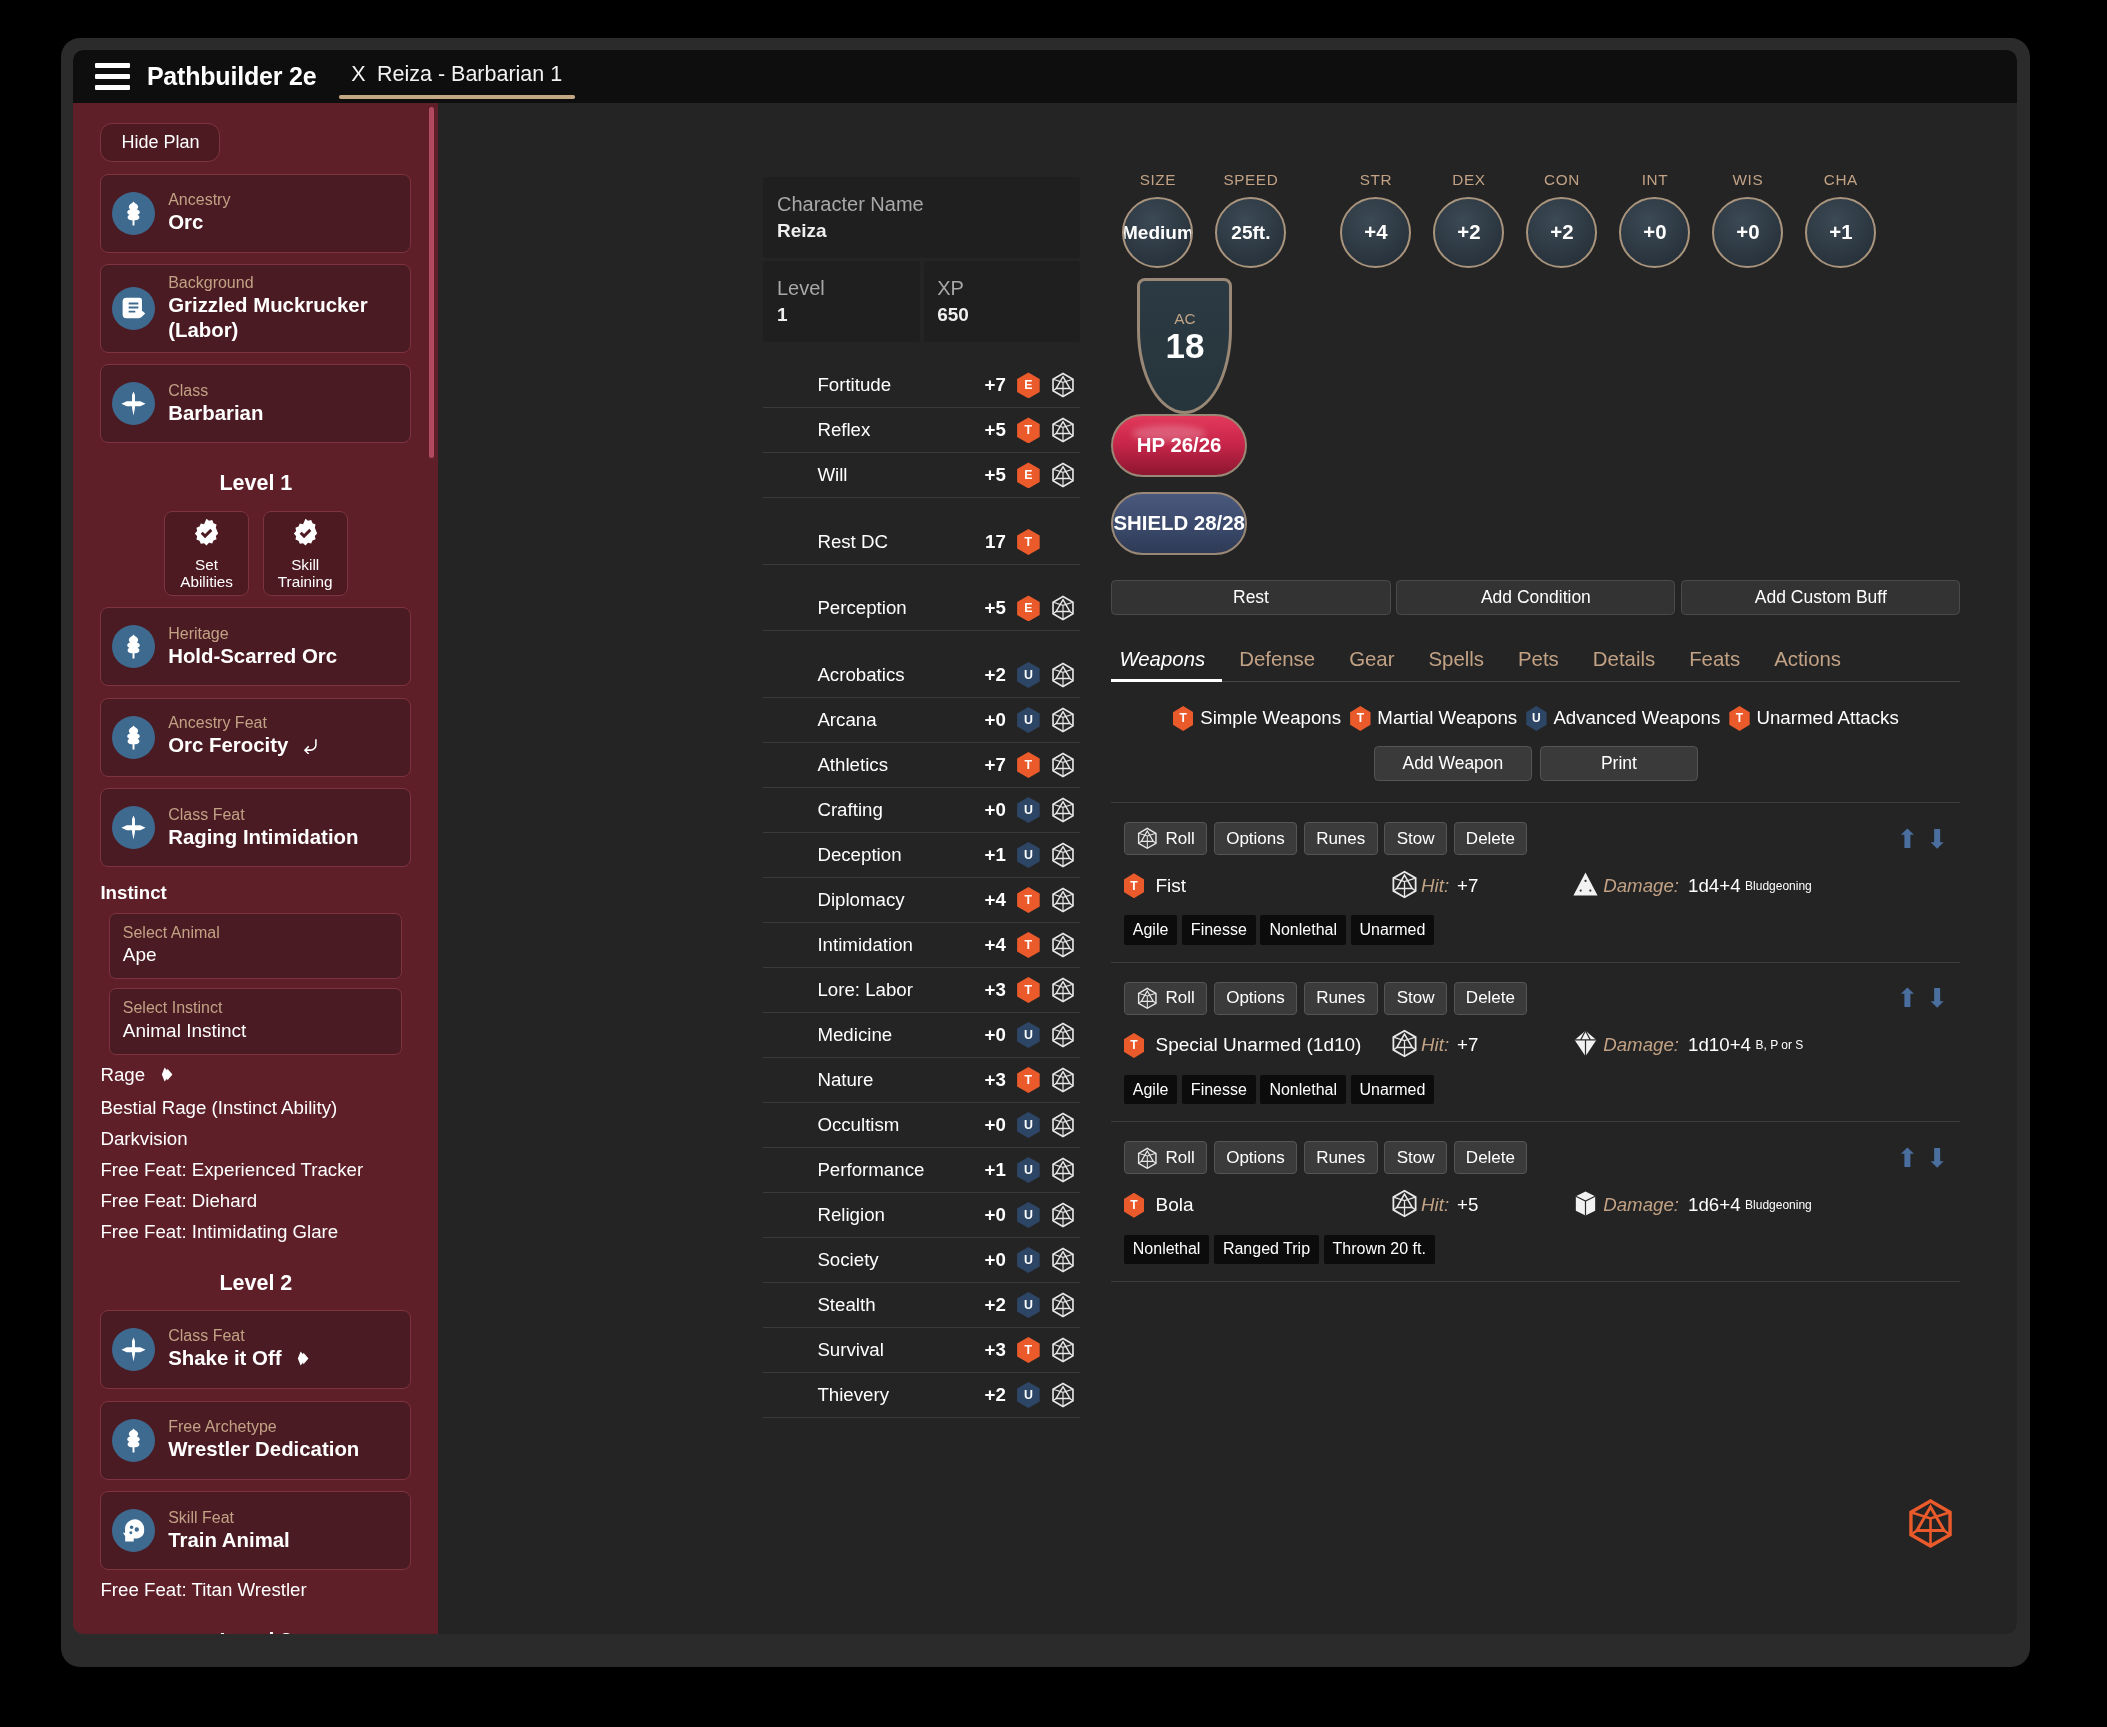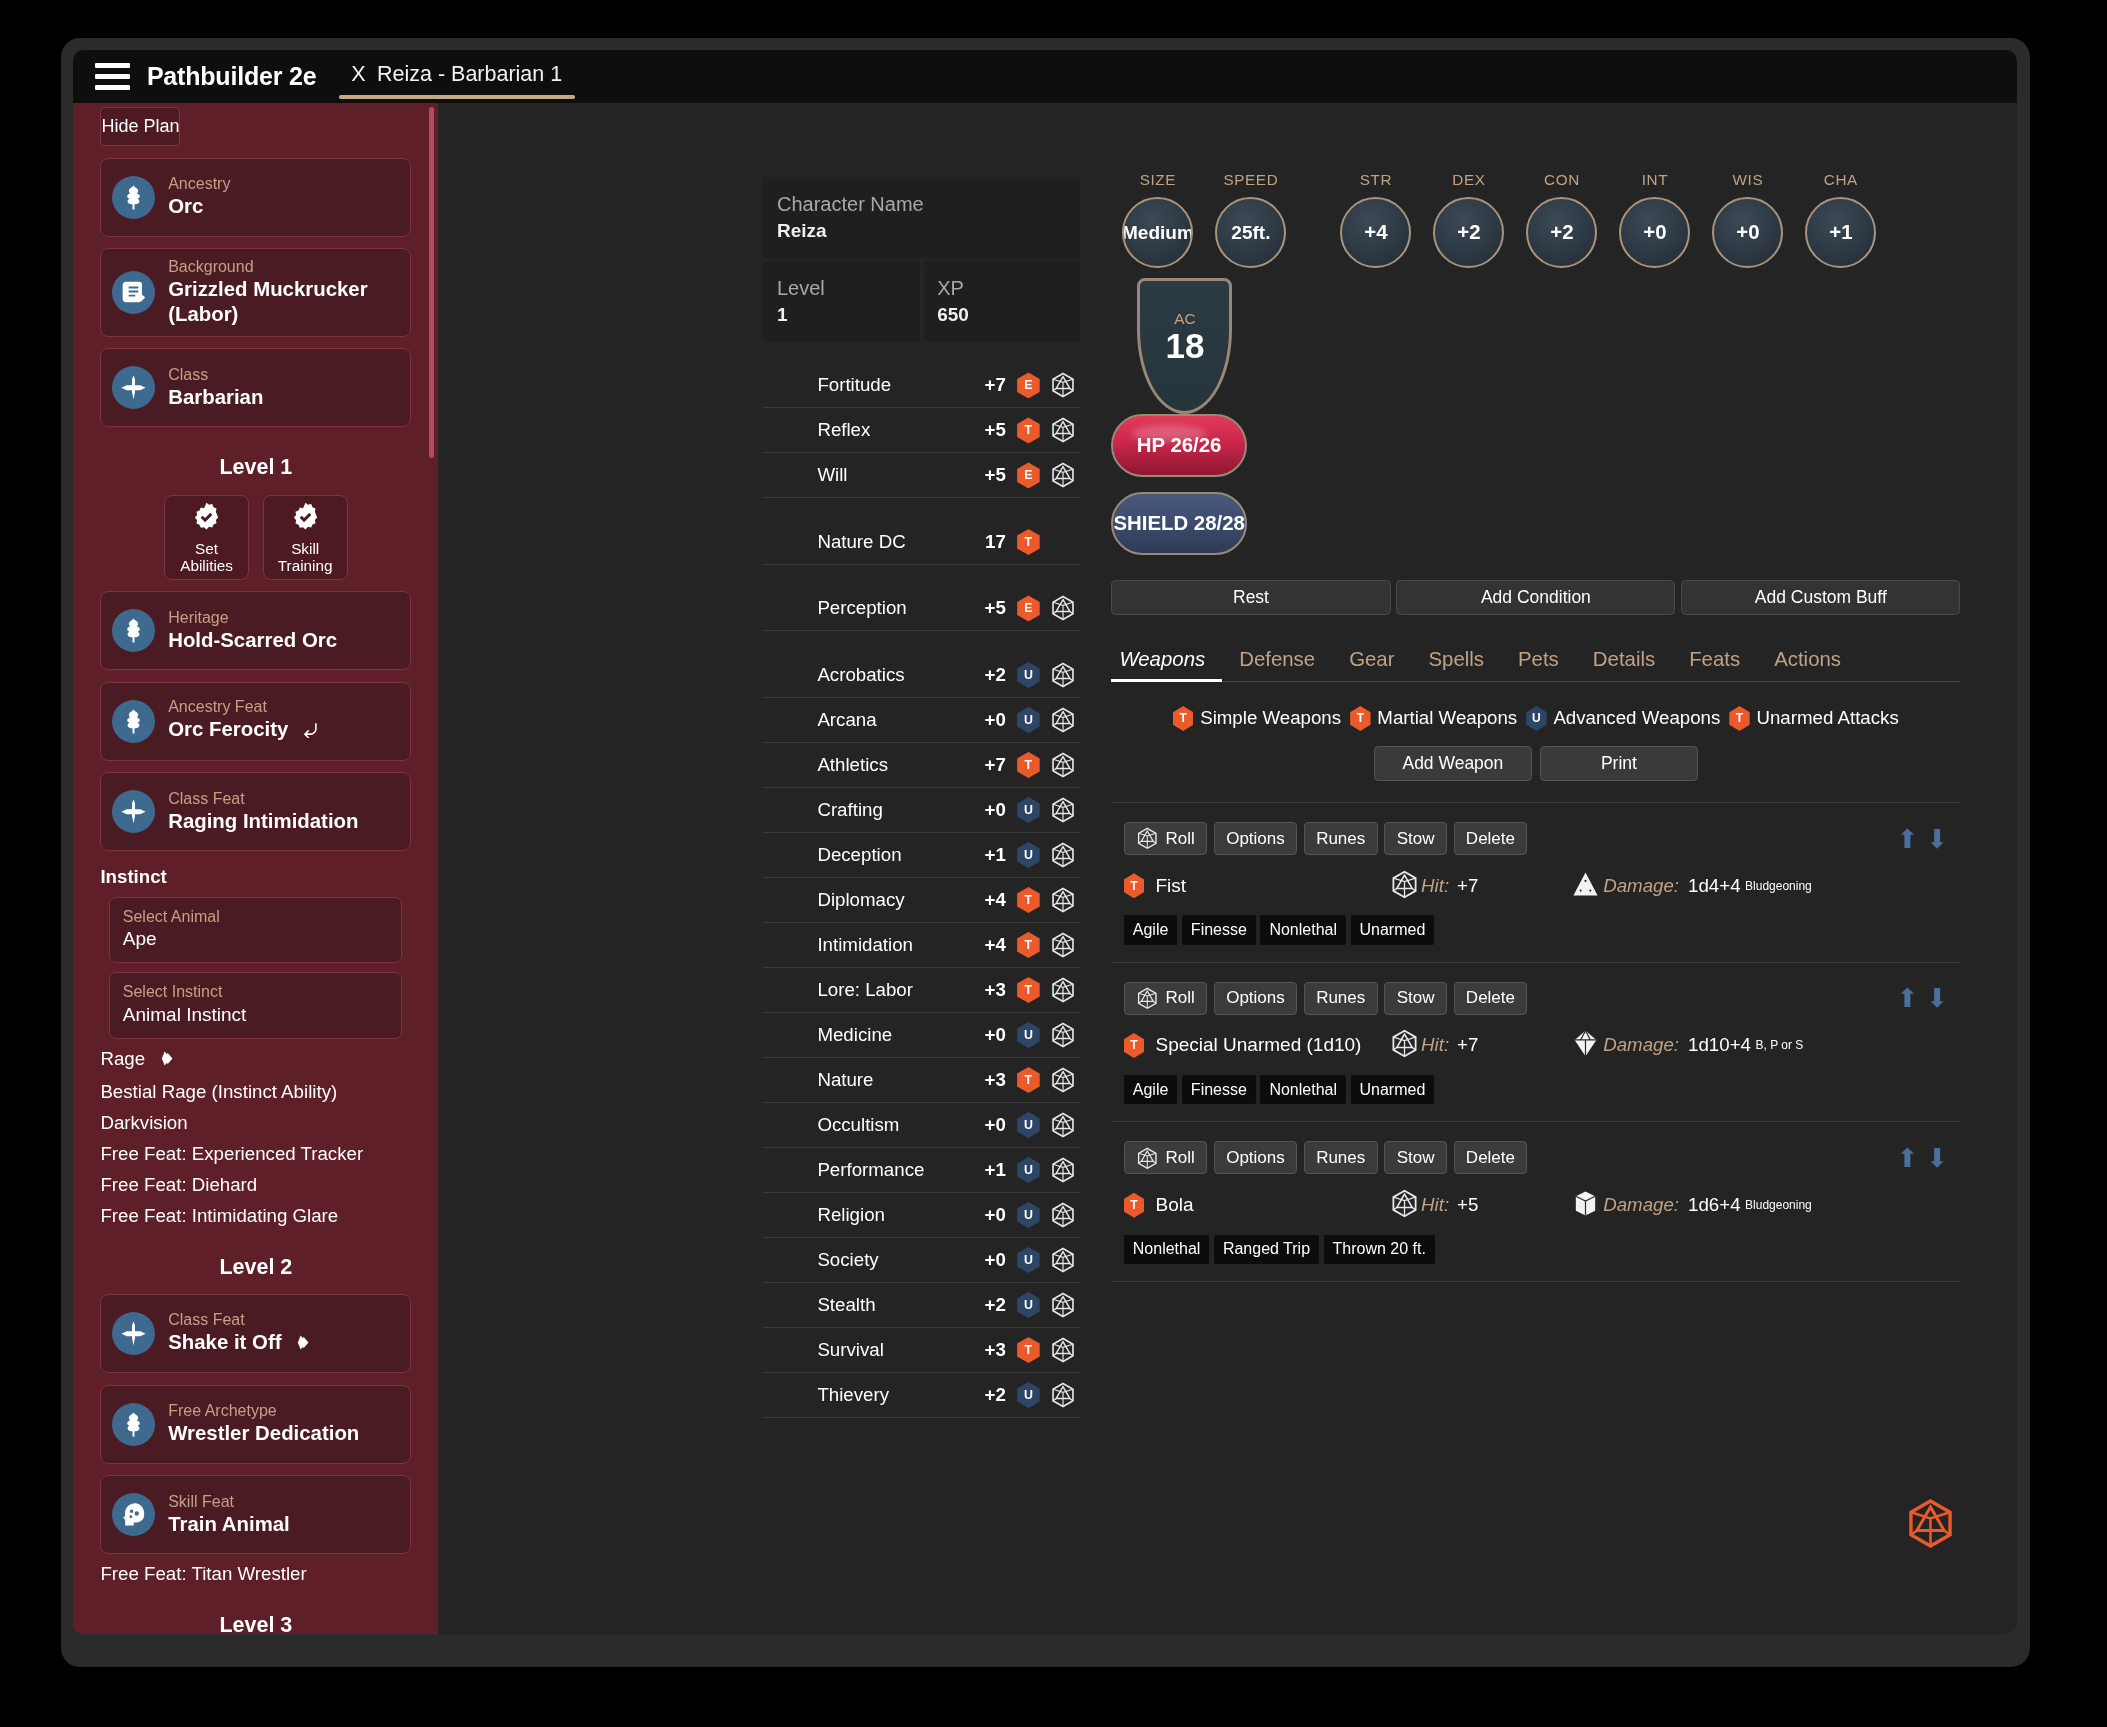--- a/index.html
+++ b/index.html
@@ -67,26 +67,26 @@
     width: 365px; height: 1531px;
     background: #5e1f28;
     overflow: hidden;
   }
   #sb-scroll { position: absolute; left: 0; top: 0; width: 365px; height: 100%; padding: 0 0 0 0; }
   #sb-track {
     position: absolute; right: 4.5px; top: 3.4px; width: 5.1px; height: 351px;
     background: #b14a5e; border-radius: 2.8px;
   }
   .hide-plan-btn {
-    margin: 4px 0 0 27px;
+    margin: 20px 0 0 27px;
     display: inline-block;
-    padding: 8px 0;
+    padding: 8px 20px;
     border: 1.1px solid #7d3440;
     background: #4d1a22;
-    border-radius: 4px;
+    border-radius: 12px;
     color: #ffffff; font-size: 18px;
     cursor: pointer;
   }
   .plan-card {
     margin: 11.3px 27px 0 27px;
     background: #4b1b23;
     border: 1.1px solid #7d3440;
     border-radius: 8px;
     min-height: 79px;
     display: flex; align-items: center;
@@ -561,21 +561,21 @@
                   <path d="M12 1.4l9.2 5.3v10.6L12 22.6 2.8 17.3V6.7L12 1.4z" fill="none" stroke="#e8e8e8" stroke-width="1.5"></path>
                   <path d="M12 4.2l6.4 11.1H5.6L12 4.2z" fill="none" stroke="#e8e8e8" stroke-width="1.3"></path>
                   <path d="M2.8 6.7L12 9.6l9.2-2.9M12 9.6v13M5.6 15.3L2.8 17.3m15.6-2 2.8 2" stroke="#e8e8e8" stroke-width="1.1" fill="none"></path>
                 </svg>
           </span>
         </div>
 
         <div class="gap-row"></div>
 
         <div class="stat-row">
-          <span class="sname">Nature DC</span>
+          <span class="sname">Rest DC</span>
           <span class="sval">17</span>
           <span class="prof T">T</span>
           <span class="d20mini"></span>
         </div>
 
         <div class="gap-row"></div>
 
         <div class="stat-row">
           <span class="sname">Perception</span>
           <span class="sval">+5</span>

